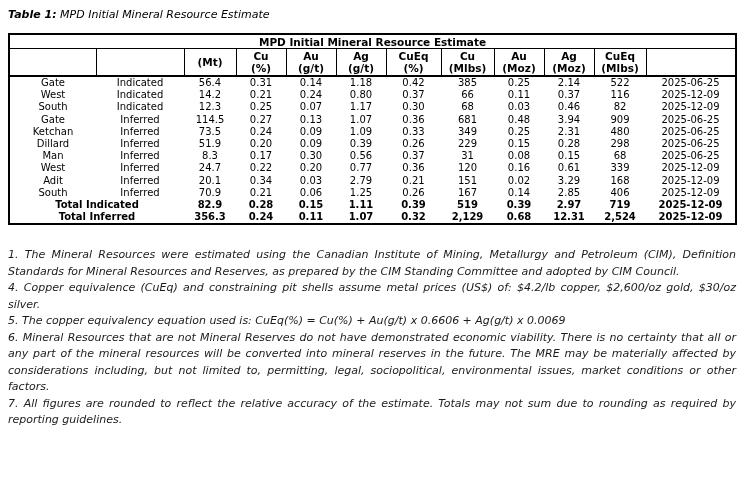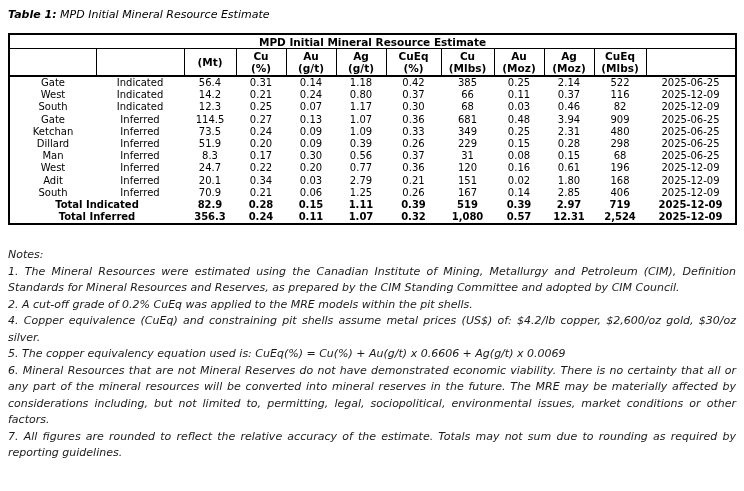--- a/index.html
+++ b/index.html
@@ -241,34 +241,34 @@
           <td>West</td>
           <td>Inferred</td>
           <td>24.7</td>
           <td>0.22</td>
           <td>0.20</td>
           <td>0.77</td>
           <td>0.36</td>
           <td>120</td>
           <td>0.16</td>
           <td>0.61</td>
-          <td>196</td>
+          <td>339</td>
           <td>2025-12-09</td>
         </tr>
         <tr>
           <td>Adit</td>
           <td>Inferred</td>
           <td>20.1</td>
           <td>0.34</td>
           <td>0.03</td>
           <td>2.79</td>
           <td>0.21</td>
           <td>151</td>
           <td>0.02</td>
-          <td>1.80</td>
+          <td>3.29</td>
           <td>168</td>
           <td>2025-12-09</td>
         </tr>
         <tr>
           <td>South</td>
           <td>Inferred</td>
           <td>70.9</td>
           <td>0.21</td>
           <td>0.06</td>
           <td>1.25</td>
@@ -292,32 +292,30 @@
           <td>719</td>
           <td class="total-date">2025-12-09</td>
         </tr>
         <tr class="total-row">
           <td colspan="2" class="total-label">Total Inferred</td>
           <td>356.3</td>
           <td>0.24</td>
           <td>0.11</td>
           <td>1.07</td>
           <td>0.32</td>
-          <td>1,080</td>
-          <td>0.57</td>
+          <td>2,129</td>
+          <td>0.68</td>
           <td>12.31</td>
           <td>2,524</td>
           <td class="total-date">2025-12-09</td>
         </tr>
       </tbody>
   </table>
 
   <div class="notes">
-    <p>Notes:</p>
     <p>1. The Mineral Resources were estimated using the Canadian Institute of Mining, Metallurgy and Petroleum (CIM), Definition Standards for Mineral Resources and Reserves, as prepared by the CIM Standing Committee and adopted by CIM Council.</p>
-    <p>2. A cut-off grade of 0.2% CuEq was applied to the MRE models within the pit shells.</p>
     <p>4. Copper equivalence (CuEq) and constraining pit shells assume metal prices (US$) of: $4.2/lb copper, $2,600/oz gold, $30/oz silver.</p>
     <p>5. The copper equivalency equation used is: CuEq(%) = Cu(%) + Au(g/t) x 0.6606 + Ag(g/t) x 0.0069</p>
     <p>6. Mineral Resources that are not Mineral Reserves do not have demonstrated economic viability. There is no certainty that all or any part of the mineral resources will be converted into mineral reserves in the future. The MRE may be materially affected by considerations including, but not limited to, permitting, legal, sociopolitical, environmental issues, market conditions or other factors.</p>
     <p>7. All figures are rounded to reflect the relative accuracy of the estimate. Totals may not sum due to rounding as required by reporting guidelines.</p>
   </div>
 
 </div>
 
 </body></html>

